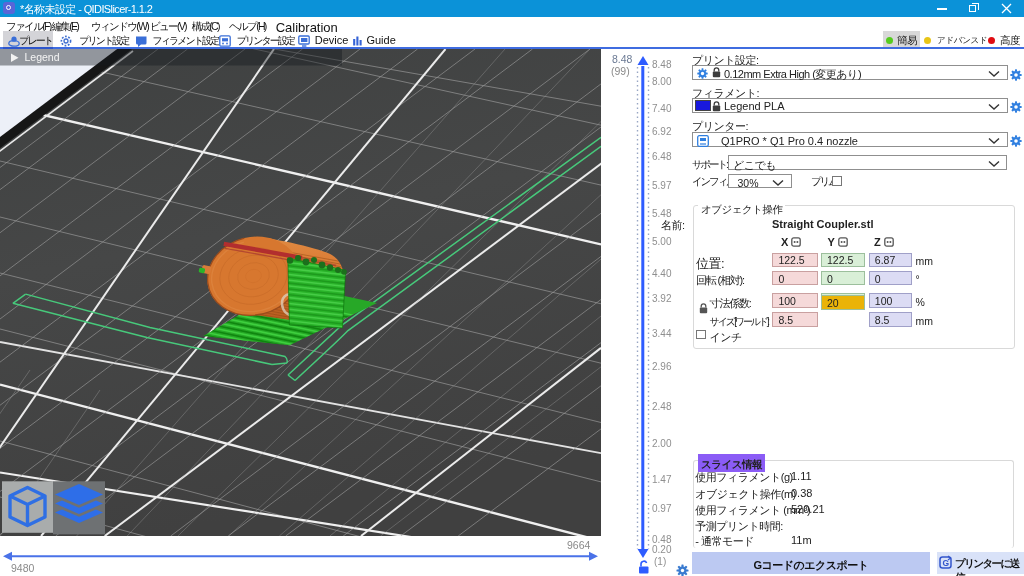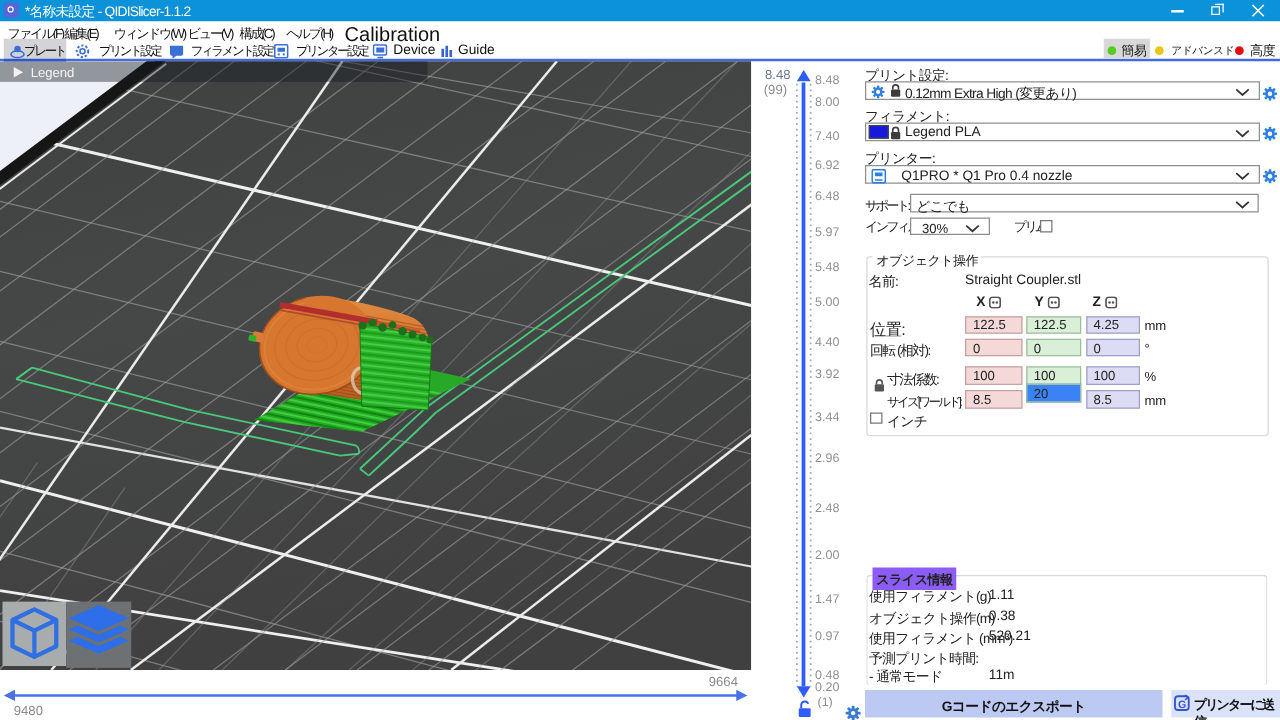--- a/index.html
+++ b/index.html
@@ -14,21 +14,21 @@
 <div class="abs" style="left:971.5px;top:3px;width:7px;height:7px;border:1.2px solid #fff;border-left:none;border-bottom:none"></div>
 <svg class="abs" style="left:1001px;top:3px" width="11" height="11">
     <path d="M1,1 L10,10 M10,1 L1,10" stroke="#fff" stroke-width="1.3"></path>
   </svg>
 <div class="abs" style="left:6px;top:19.5px;font-size:10.5px;color:#111;letter-spacing:-1.7px">ファイル(F)</div>
 <div class="abs" style="left:51.6px;top:19.5px;font-size:10.5px;color:#111;letter-spacing:-1.7px">編集(E)</div>
 <div class="abs" style="left:91px;top:19.5px;font-size:10.5px;color:#111;letter-spacing:-1.7px">ウィンドウ(W)</div>
 <div class="abs" style="left:150px;top:19.5px;font-size:10.5px;color:#111;letter-spacing:-1.7px">ビュー(V)</div>
 <div class="abs" style="left:191.7px;top:19.5px;font-size:10.5px;color:#111;letter-spacing:-1.7px">構成(C)</div>
 <div class="abs" style="left:229px;top:19.5px;font-size:10.5px;color:#111;letter-spacing:-1.7px">ヘルプ(H)</div>
-<div class="abs" style="left:275.7px;top:19.5px;font-size:16px;color:#111;letter-spacing:0">Calibration</div>
+<div class="abs" style="left:275.7px;top:19.5px;font-size:13px;color:#111;letter-spacing:0">Calibration</div>
 <div class="abs" style="left:0;top:47px;width:1024px;height:2px;background:#3f6ce0"></div>
 <div class="abs" style="left:3px;top:30.5px;width:50px;height:17px;background:#d4d4d8"></div>
 <div class="abs" style="left:3px;top:47px;width:50px;height:2.5px;background:#2e56cc"></div>
 <div class="abs" style="left:883px;top:30.5px;width:37px;height:16.5px;background:#d8d8d8"></div>
 <div class="abs" style="left:19.3px;top:34px;font-size:10px;color:#111;letter-spacing:-2.0px">プレート</div>
 <div class="abs" style="left:79.3px;top:34px;font-size:10px;color:#111;letter-spacing:-2.0px">プリント設定</div>
 <div class="abs" style="left:152.6px;top:34px;font-size:10px;color:#111;letter-spacing:-2.0px">フィラメント設定</div>
 <div class="abs" style="left:236.8px;top:34px;font-size:10px;color:#111;letter-spacing:-2.0px">プリンター設定</div>
 <div class="abs" style="left:314.7px;top:34px;font-size:11px;color:#111;letter-spacing:0">Device</div>
 <div class="abs" style="left:366.4px;top:34px;font-size:11px;color:#111;letter-spacing:0">Guide</div>
@@ -436,22 +436,22 @@
 <div class="abs jp" style="left:692px;top:175px;font-size:11px;color:#222;white-space:nowrap"><span class="jpc">インフィル:</span></div>
 <div class="abs" style="left:728.4px;top:174.2px;width:64px;height:14.1px;border:1px solid #8f8f8f;background:#fff"></div>
 <svg class="abs" style="left:772.4px;top:179.2px" width="12" height="8">
     <path d="M1,1.5 L6,6 L11,1.5" stroke="#333" stroke-width="1.4" fill="none"></path>
   </svg>
 <div class="abs " style="left:737.5px;top:176.5px;font-size:10.5px;color:#222;white-space:nowrap">30%</div>
 <div class="abs jp" style="left:811px;top:175px;font-size:11px;color:#222;white-space:nowrap"><span class="jpc">プリム:</span></div>
 <div class="abs" style="left:832px;top:176px;width:9.5px;height:9.5px;border:1px solid #777;background:#fff"></div>
 <div class="abs" style="left:693px;top:204.5px;width:322px;height:144px;border:1px solid #d9d9d9;border-radius:3px"></div>
 <div class="abs" style="left:698px;top:199px;background:#fff;padding:0 3px"><span class="jp" style="font-size:10.5px;font-weight:normal;color:#222">オブジェクト操作</span></div>
-<div class="abs jp" style="left:695px;top:218px;font-size:11px;color:#222;white-space:nowrap">名前:</div>
-<div class="abs " style="left:772px;top:217.5px;font-size:11px;color:#222;font-weight:normal;white-space:nowrap">Straight Coupler.stl</div>
+<div class="abs jp" style="left:661px;top:218px;font-size:11px;color:#222;white-space:nowrap">名前:</div>
+<div class="abs " style="left:772px;top:217.5px;font-size:11px;color:#222;font-weight:bold;white-space:nowrap">Straight Coupler.stl</div>
 <div class="abs " style="left:781px;top:235.5px;font-size:11px;color:#222;font-weight:bold;white-space:nowrap">X</div>
 <svg class="abs" style="left:791px;top:236.5px" width="10" height="10">
     <rect x="0.8" y="0.8" width="8.4" height="8.4" rx="2" fill="none" stroke="#555" stroke-width="1.3"></rect>
     <circle cx="3.6" cy="5" r="1" fill="#555"></circle>
     <circle cx="6.4" cy="5" r="1" fill="#555"></circle>
   </svg>
 <div class="abs " style="left:827.5px;top:235.5px;font-size:11px;color:#222;font-weight:bold;white-space:nowrap">Y</div>
 <svg class="abs" style="left:837.5px;top:236.5px" width="10" height="10">
     <rect x="0.8" y="0.8" width="8.4" height="8.4" rx="2" fill="none" stroke="#555" stroke-width="1.3"></rect>
     <circle cx="3.6" cy="5" r="1" fill="#555"></circle>
@@ -459,35 +459,35 @@
   </svg>
 <div class="abs " style="left:874px;top:235.5px;font-size:11px;color:#222;font-weight:bold;white-space:nowrap">Z</div>
 <svg class="abs" style="left:884px;top:236.5px" width="10" height="10">
     <rect x="0.8" y="0.8" width="8.4" height="8.4" rx="2" fill="none" stroke="#555" stroke-width="1.3"></rect>
     <circle cx="3.6" cy="5" r="1" fill="#555"></circle>
     <circle cx="6.4" cy="5" r="1" fill="#555"></circle>
   </svg>
 <div class="abs jp" style="left:696.1px;top:255.2px;font-size:13px;color:#222;white-space:nowrap">位置:</div>
 <div class="abs" style="left:772.4px;top:252.7px;width:45.3px;height:14.6px;background:#f5d9d9;border:1px solid #c9a0a0;font-size:10.5px;color:#222;padding:0.8px 0 0 5px">122.5</div>
 <div class="abs" style="left:821px;top:252.7px;width:44.4px;height:14.6px;background:#d9efd7;border:1px solid #9cbf9c;font-size:10.5px;color:#222;padding:0.8px 0 0 5px">122.5</div>
-<div class="abs" style="left:868.8px;top:252.7px;width:43.6px;height:14.6px;background:#dcdcf4;border:1px solid #a0a0c8;font-size:10.5px;color:#222;padding:0.8px 0 0 5px">4.25</div>
+<div class="abs" style="left:868.8px;top:252.7px;width:43.6px;height:14.6px;background:#dcdcf4;border:1px solid #a0a0c8;font-size:10.5px;color:#222;padding:0.8px 0 0 5px">6.87</div>
 <div class="abs " style="left:915.5px;top:255.2px;font-size:10.5px;color:#222;white-space:nowrap">mm</div>
 <div class="abs jp" style="left:696.1px;top:273.3px;font-size:11px;color:#222;white-space:nowrap"><span style="letter-spacing:-1.2px">回転 (相対):</span></div>
 <div class="abs" style="left:772.4px;top:270.8px;width:45.3px;height:14.6px;background:#f5d9d9;border:1px solid #c9a0a0;font-size:10.5px;color:#222;padding:0.8px 0 0 5px">0</div>
 <div class="abs" style="left:821px;top:270.8px;width:44.4px;height:14.6px;background:#d9efd7;border:1px solid #9cbf9c;font-size:10.5px;color:#222;padding:0.8px 0 0 5px">0</div>
 <div class="abs" style="left:868.8px;top:270.8px;width:43.6px;height:14.6px;background:#dcdcf4;border:1px solid #a0a0c8;font-size:10.5px;color:#222;padding:0.8px 0 0 5px">0</div>
 <div class="abs " style="left:915.5px;top:273.3px;font-size:10.5px;color:#222;white-space:nowrap">°</div>
 <div class="abs jp" style="left:709.6px;top:295.5px;font-size:11px;color:#222;white-space:nowrap"><span style="letter-spacing:-1.2px">寸法係数:</span></div>
 <div class="abs" style="left:772.4px;top:293.0px;width:45.3px;height:14.6px;background:#f5d9d9;border:1px solid #c9a0a0;font-size:10.5px;color:#222;padding:0.8px 0 0 5px">100</div>
 <div class="abs" style="left:821px;top:293.0px;width:44.4px;height:14.6px;background:#d9efd7;border:1px solid #9cbf9c;font-size:10.5px;color:#222;padding:0.8px 0 0 5px">100</div>
 <div class="abs" style="left:868.8px;top:293.0px;width:43.6px;height:14.6px;background:#dcdcf4;border:1px solid #a0a0c8;font-size:10.5px;color:#222;padding:0.8px 0 0 5px">100</div>
 <div class="abs " style="left:915.5px;top:295.5px;font-size:10.5px;color:#222;white-space:nowrap">%</div>
 <div class="abs jp" style="left:709.6px;top:314.6px;font-size:11px;color:#222;white-space:nowrap"><span style="letter-spacing:-2.2px;font-size:10px">サイズ [ワールド]:</span></div>
 <div class="abs" style="left:772.4px;top:312.1px;width:45.3px;height:14.6px;background:#f5d9d9;border:1px solid #c9a0a0;font-size:10.5px;color:#222;padding:0.8px 0 0 5px">8.5</div>
-<div class="abs" style="left:821px;top:307px;width:44.4px;height:14.6px;background:#3b82f6;border:1px solid #9cbf9c;font-size:10.5px;color:#222;padding:0.8px 0 0 5px">20</div>
+<div class="abs" style="left:821px;top:295px;width:44.4px;height:14.6px;background:#eab308;border:1px solid #9cbf9c;font-size:10.5px;color:#222;padding:0.8px 0 0 5px">20</div>
 <div class="abs" style="left:868.8px;top:312.1px;width:43.6px;height:14.6px;background:#dcdcf4;border:1px solid #a0a0c8;font-size:10.5px;color:#222;padding:0.8px 0 0 5px">8.5</div>
 <div class="abs " style="left:915.5px;top:314.6px;font-size:10.5px;color:#222;white-space:nowrap">mm</div>
 <svg class="abs" style="left:698.5px;top:303.1px" width="9" height="11">
     <rect x="0.8" y="4.4" width="7.4" height="5.8" rx="1" fill="#555"></rect>
     <path d="M2.2,4.4 V3.2 a2.3,2.3 0 0 1 4.6,0 V4.4" fill="none" stroke="#555" stroke-width="1.3"></path>
   </svg>
 <div class="abs" style="left:696.1px;top:329.9px;width:9.5px;height:9.5px;border:1px solid #777"></div>
 <div class="abs jp" style="left:709.5px;top:330px;font-size:11px;color:#222;white-space:nowrap">インチ</div>
 <div class="abs" style="left:693px;top:460px;width:321px;height:88px;border:1px solid #d9d9d9;border-radius:3px;border-bottom:none"></div>
 <div class="abs" style="left:698px;top:454px;background:#8b5cf6;padding:0 3px"><span class="jp" style="font-size:10.5px;font-weight:bold;color:#222">スライス情報</span></div>

